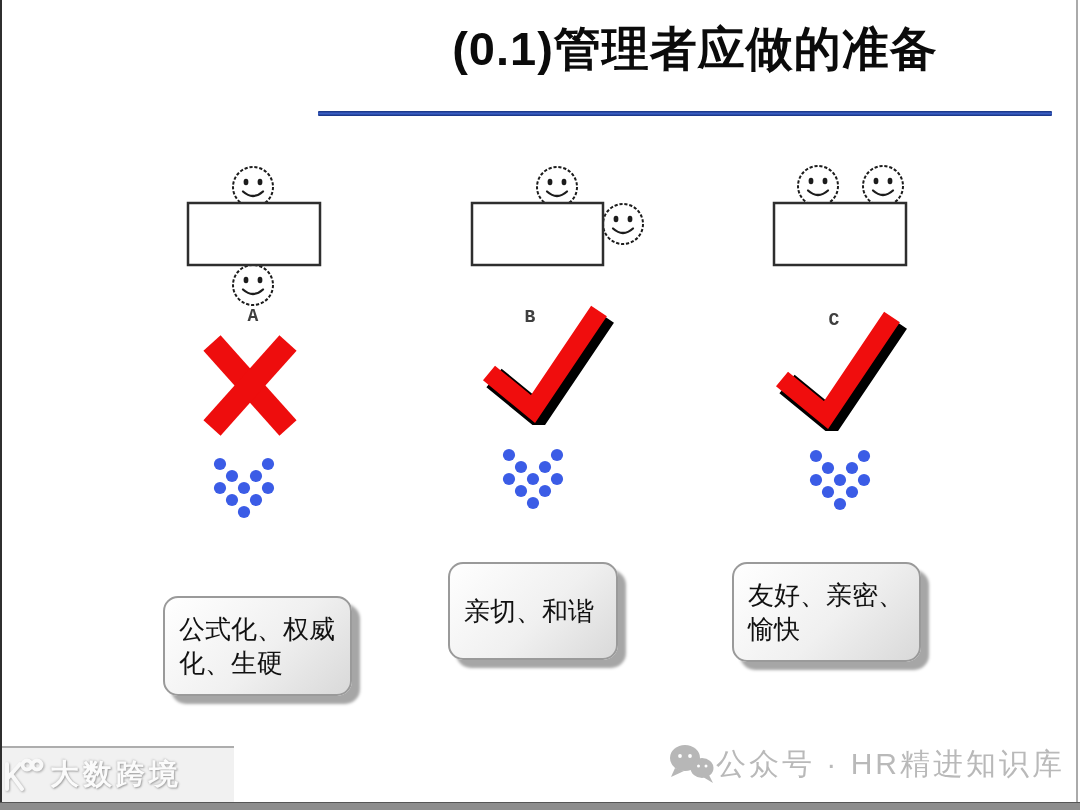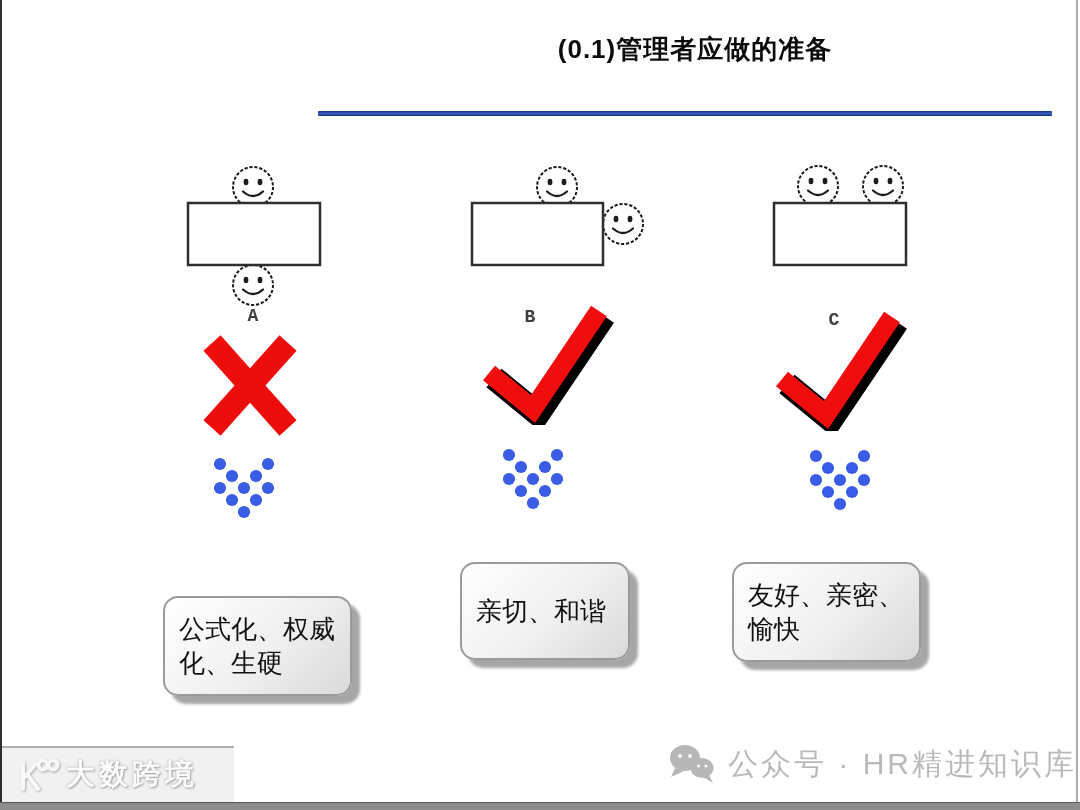--- a/index.html
+++ b/index.html
@@ -4,21 +4,21 @@
 <style>
   html,body{margin:0;padding:0;}
   body{
     width:1080px;height:810px;position:relative;background:#ffffff;
     overflow:hidden;font-family:"Liberation Sans",sans-serif;
   }
   .abs{position:absolute;}
   
   .slide-title{
     left:430px;top:24px;width:530px;text-align:center;
-    font-size:26px;font-weight:bold;color:#0b0b0b;letter-spacing:1px;
+    font-size:47px;font-weight:bold;color:#0b0b0b;letter-spacing:1px;
     line-height:50px;white-space:nowrap;
   }
   .title-underline{
     left:318px;top:111px;width:734px;height:5px;
     background:linear-gradient(180deg,#16307e 0%,#3a5ec4 50%,#16307e 100%);
     border-radius:1px;
   }
   
   .option-letter{
     font-family:"Liberation Mono","DejaVu Sans Mono",monospace;
@@ -31,31 +31,31 @@
     border:2px solid #9a9a9a;border-radius:15px;
     background:linear-gradient(135deg,#ffffff 0%,#f0f0f0 55%,#d9d9d9 100%);
     box-shadow:8px 8px 3px #a6a6a6;
     display:flex;align-items:center;
     padding:0 14px;
     font-size:26px;line-height:34px;color:#111;
   }
   .caption-box .cap{display:block;}
   
   .wm-right{
-    left:668px;top:740px;height:48px;display:flex;align-items:center;gap:12px;
+    left:668px;top:740px;height:48px;display:flex;align-items:center;gap:0;
   }
   .wm-right .wm-text{
     font-size:30px;color:#b9b9b9;letter-spacing:3px;white-space:nowrap;
   }
   
   .wm-left{
     left:0;top:746px;width:234px;height:56px;
     background:rgba(190,190,190,0.22);
     border-top:2px solid rgba(90,90,90,0.45);
-    display:flex;align-items:center;gap:6px;padding-left:16px;box-sizing:border-box;
+    display:flex;align-items:center;gap:6px;padding-left:0;box-sizing:border-box;
   }
   .wm-left .brand-text{
     font-size:29px;font-weight:bold;color:#fbfbfb;letter-spacing:4px;
     text-shadow:1px 1px 2px #9e9e9e,-1px -1px 2px #d6d6d6,0 0 1px #bdbdbd;
     white-space:nowrap;
   }
   
   .edge-left{left:0;top:0;width:2px;height:810px;background:#2f2f2f;}
   .edge-right{left:1076px;top:0;width:2px;height:810px;background:#aaaaaa;}
   .bottom-bar{left:0;top:802px;width:1080px;height:8px;background:#8d8d8d;border-top:1px solid #565656;box-sizing:border-box;}
@@ -134,21 +134,21 @@
 <svg class="abs" style="left:502px;top:448px" width="62" height="62">
   <use href="#sym-dot-arrow" x="0" y="0" width="62" height="62"></use>
 </svg>
 <svg class="abs" style="left:809px;top:449px" width="62" height="62">
   <use href="#sym-dot-arrow" x="0" y="0" width="62" height="62"></use>
 </svg>
 
 <div class="abs caption-box" style="left:163px;top:596px;width:189px;height:100px">
   <span class="cap">公式化、权威化、生硬</span>
 </div>
-<div class="abs caption-box" style="left:460px;top:562px;width:170px;height:98px">
+<div class="abs caption-box" style="left:448px;top:562px;width:170px;height:98px">
   <span class="cap">亲切、和谐</span>
 </div>
 <div class="abs caption-box" style="left:732px;top:562px;width:189px;height:100px">
   <span class="cap">友好、亲密、愉快</span>
 </div>
 
 <div class="abs wm-left">
   <svg width="44" height="40" viewBox="0 0 44 40" style="filter:drop-shadow(1px 1px 1px #a8a8a8)">
     <g fill="none" stroke="#f8f8f8" stroke-width="4" stroke-linecap="round">
       <path d="M7 9 L7 34"></path>

